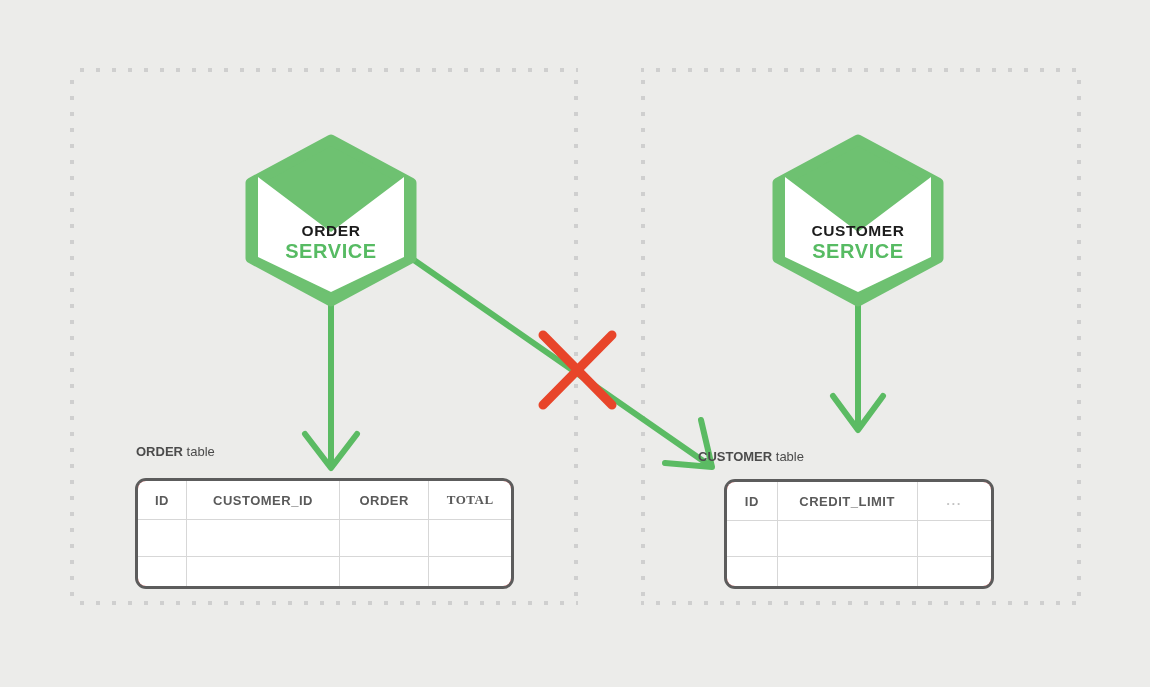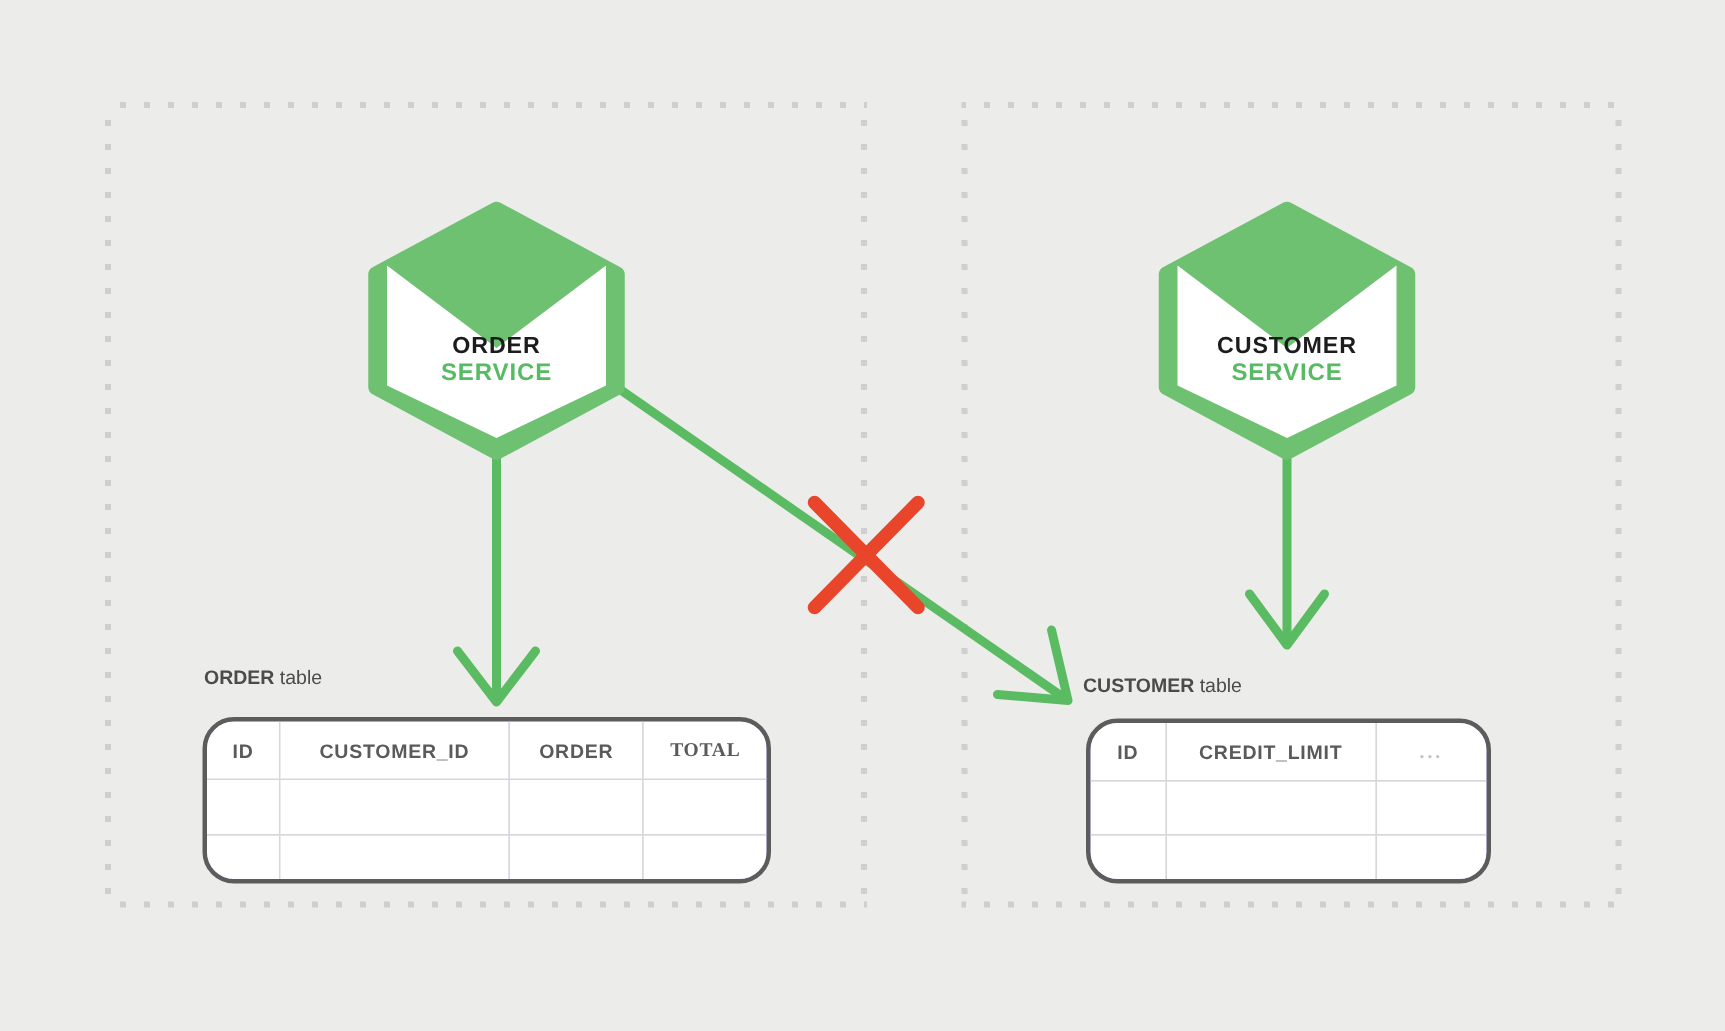--- a/index.html
+++ b/index.html
@@ -26,40 +26,40 @@
   }
   .hex-label .svc-name {
     display: block;
     font-size: 15.5px;
     font-weight: bold;
     letter-spacing: 0.6px;
     color: #1c1c1c;
   }
   .hex-label .svc-sub {
     display: block;
-    font-size: 16px;
+    font-size: 20px;
     font-weight: bold;
     letter-spacing: 0.6px;
     color: #57bb63;
   }
 
   .table-caption {
     position: absolute;
     font-size: 13px;
     color: #4b4b4b;
     white-space: nowrap;
   }
   .table-caption .cap-strong { font-weight: bold; }
   .table-caption .cap-weak { font-weight: normal; }
 
   .db-table {
     position: absolute;
-    background: #c4b5fd;
+    background: #b91c1c;
     border: 3px solid #5c5c5c;
-    border-radius: 21px;
+    border-radius: 11px;
     box-sizing: border-box;
     overflow: hidden;
   }
   .db-table table {
     width: 100%;
     height: 100%;
     border-collapse: collapse;
     table-layout: fixed;
   }
   .db-table th {
@@ -182,21 +182,21 @@
         <tr>
           <td style="height:36px"></td>
           <td></td>
           <td></td>
           <td></td>
         </tr>
       </tbody>
     </table>
   </div>
 
-  <div class="table-caption" style="left:722px; top:449px;">
+  <div class="table-caption" style="left:698px; top:449px;">
     <span class="cap-strong">CUSTOMER</span><span class="cap-weak"> table</span>
   </div>
 
   <div class="db-table" style="left:724px; top:479px; width:270px; height:110px;">
     <table>
       <colgroup>
         <col style="width:19%">
           <col style="width:53%">
           <col style="width:28%">
       </colgroup>

